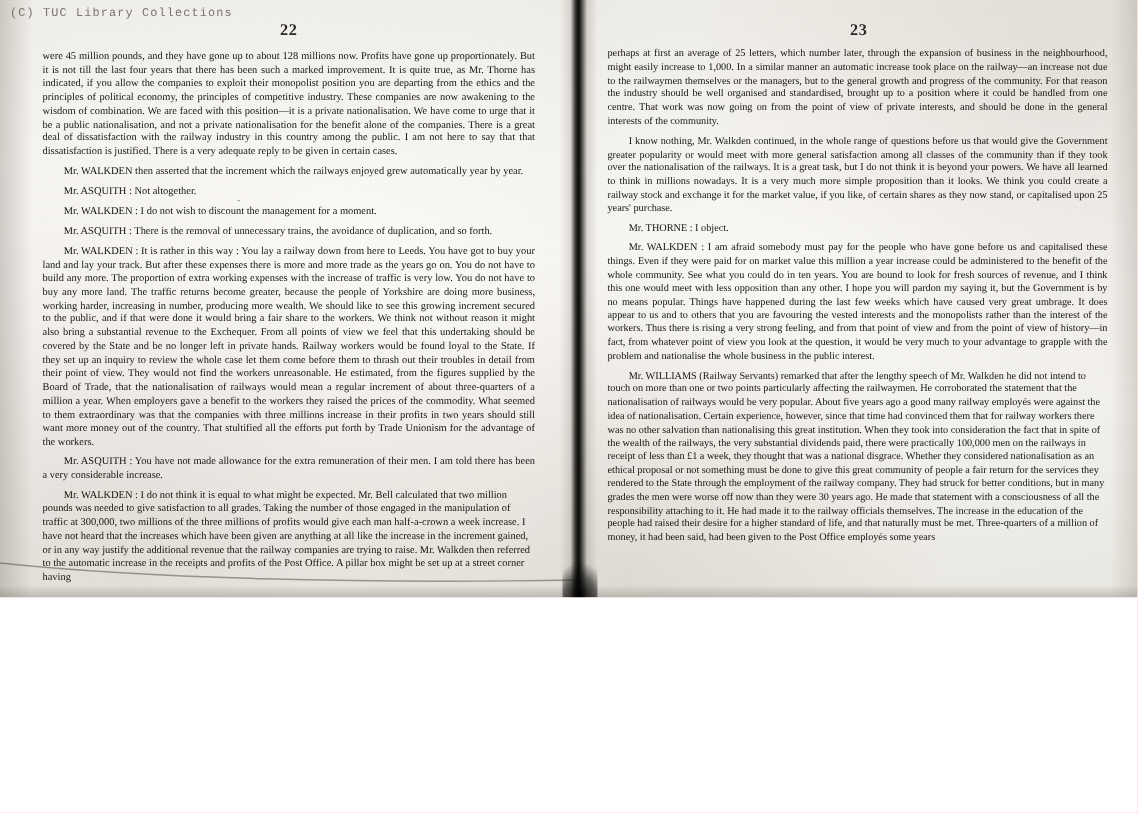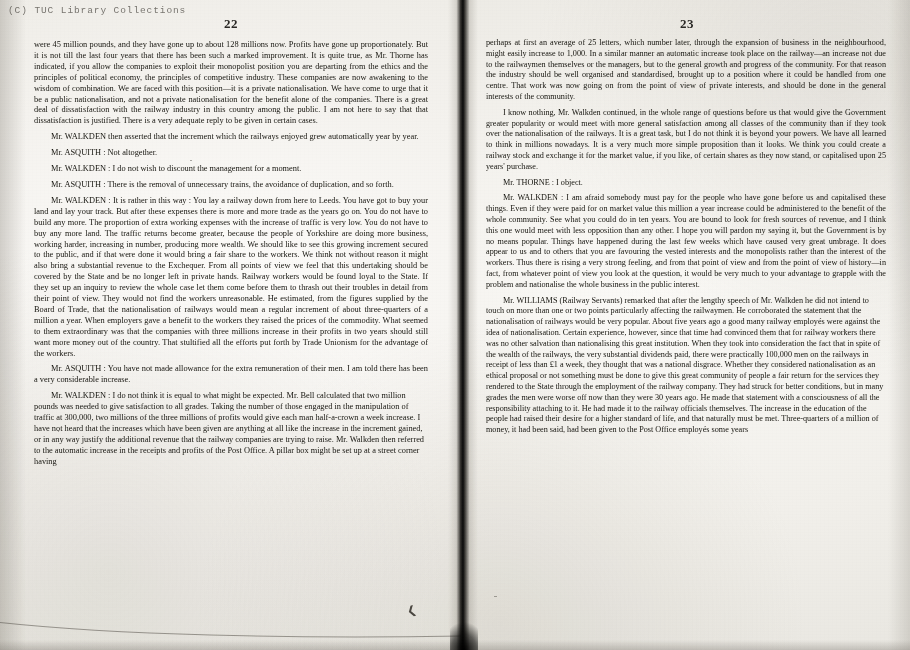--- a/index.html
+++ b/index.html
@@ -6,21 +6,21 @@
     margin: 0;
     padding: 0;
     background: #ffffff;
   }
   body {
     font-family: "Liberation Serif", serif;
   }
   #scan {
     position: relative;
     width: 910px;
-    height: 650px;
+    height: 478px;
     overflow: hidden;
     background: #fca5a5;
   }
 
   
   .paper-base {
     position: absolute;
     inset: 0;
     background:
       radial-gradient(ellipse 70% 60% at 24% 45%, #fdfcfa 0%, #f4f2ee 55%, #eceae4 100%);

